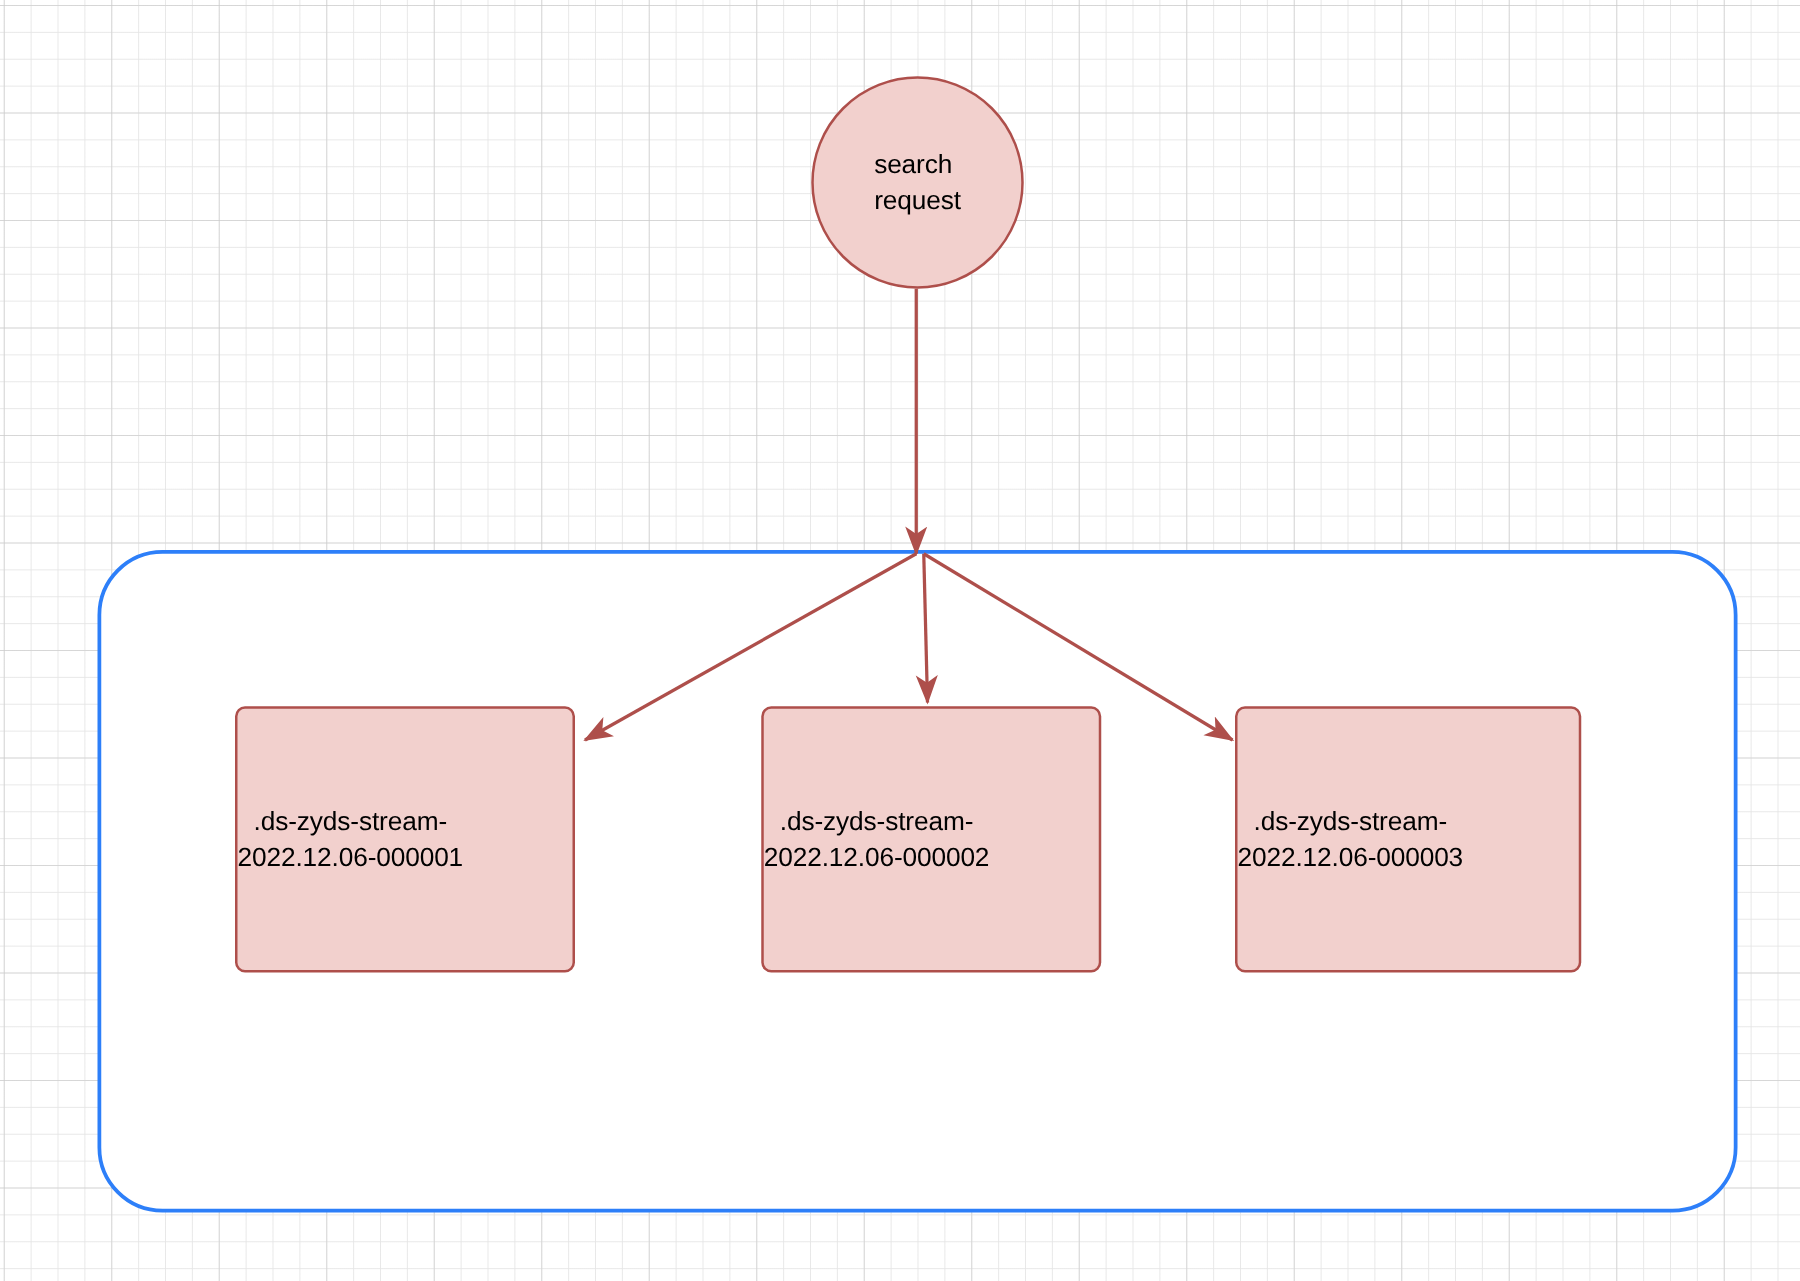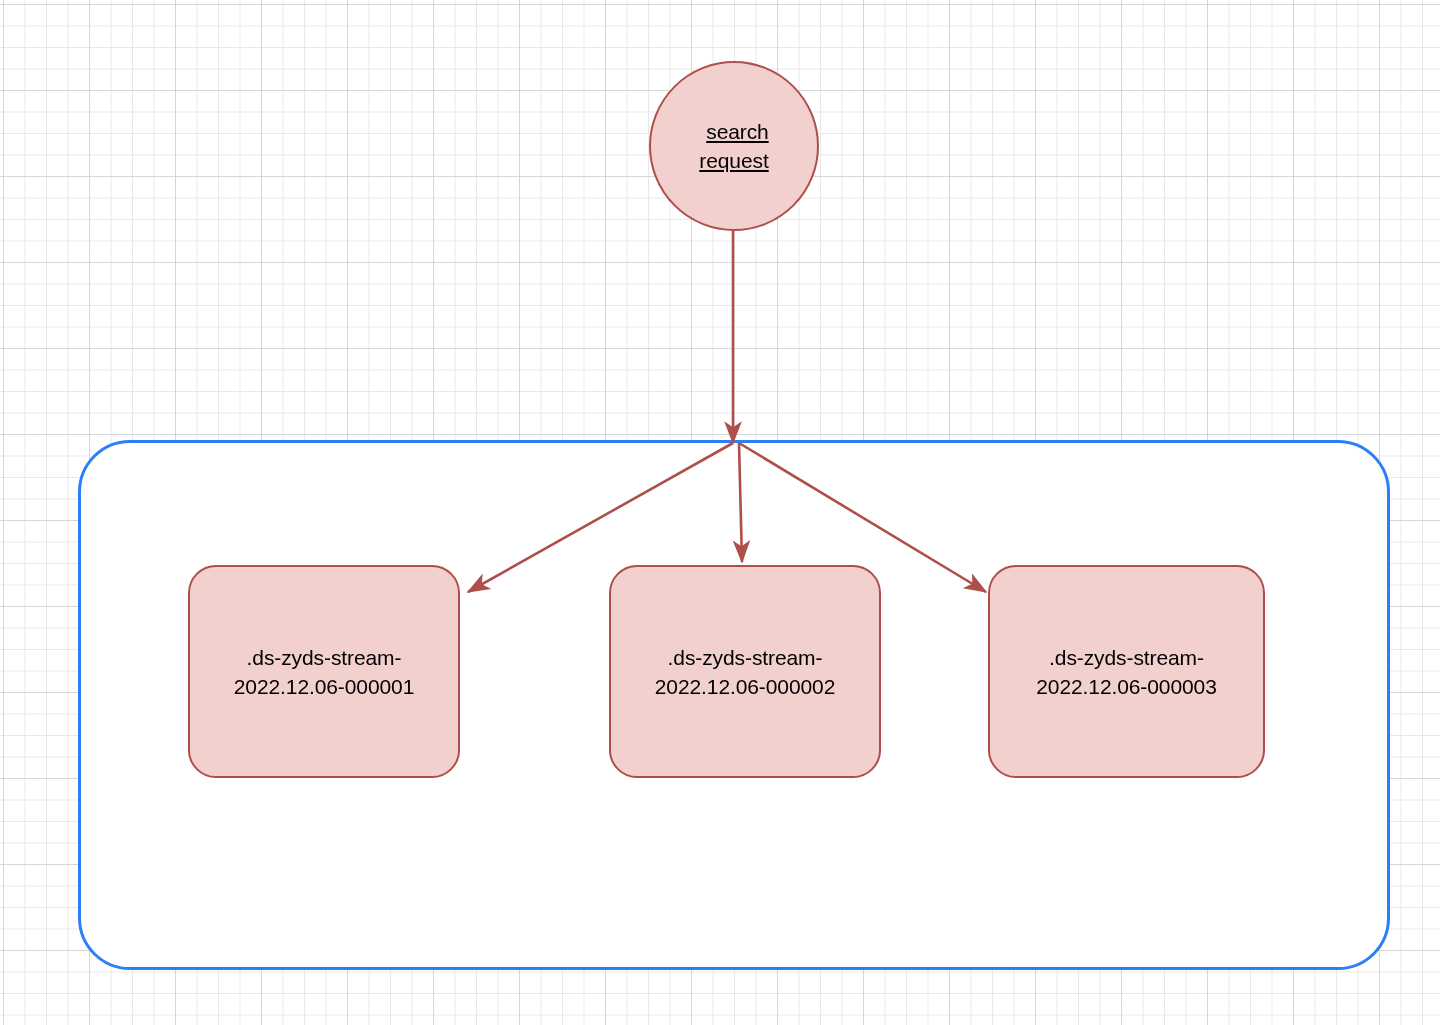--- a/index.html
+++ b/index.html
@@ -37,30 +37,28 @@
     height: 1025px;
     overflow: visible;
   }
   .node-circle {
     position: absolute;
     box-sizing: border-box;
     border-radius: 50%;
     display: flex;
     align-items: center;
     justify-content: center;
-    text-align: right;
-    text-decoration: underline;
+    text-align: left;
   }
   .node-box {
     position: absolute;
     box-sizing: border-box;
-    border-radius: 28px;
+    border-radius: 8px;
     display: flex;
     align-items: center;
-    justify-content: center;
     text-align: center;
   }
   .node-label {
     font-size: 21px;
     line-height: 29px;
     color: #000000;
     white-space: pre-line;
     letter-spacing: -0.1px;
   }
   .container-box {

